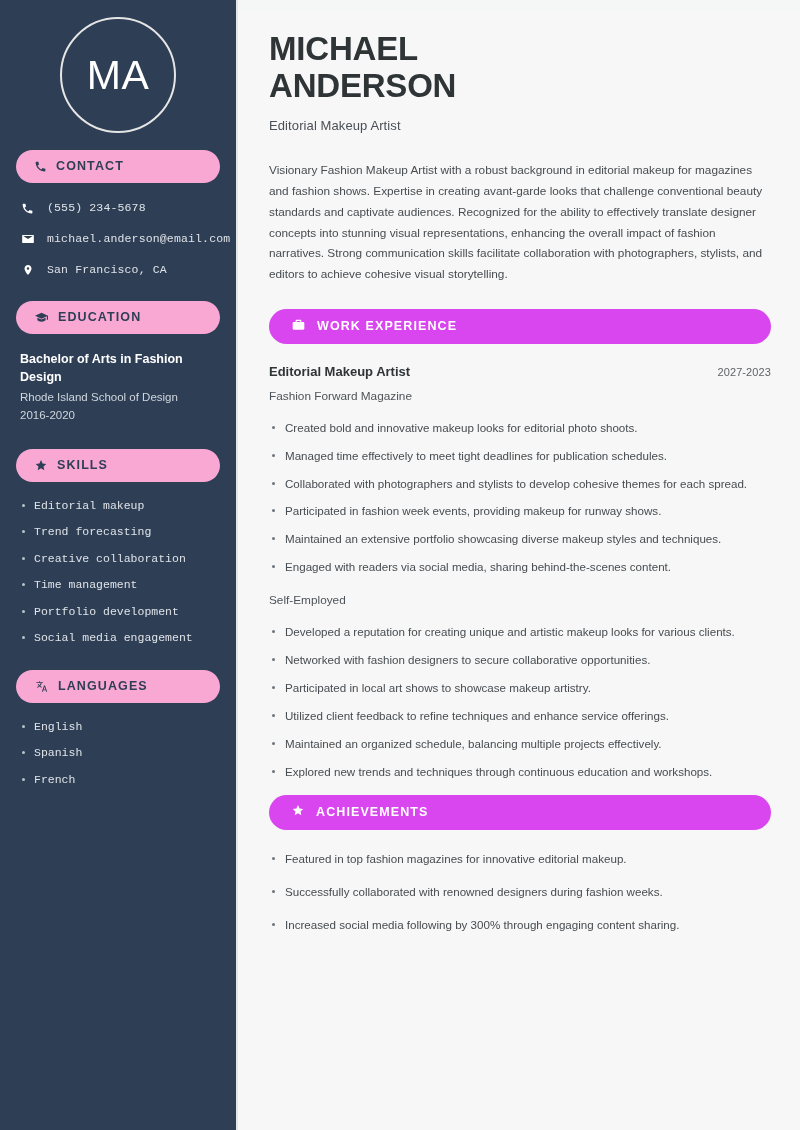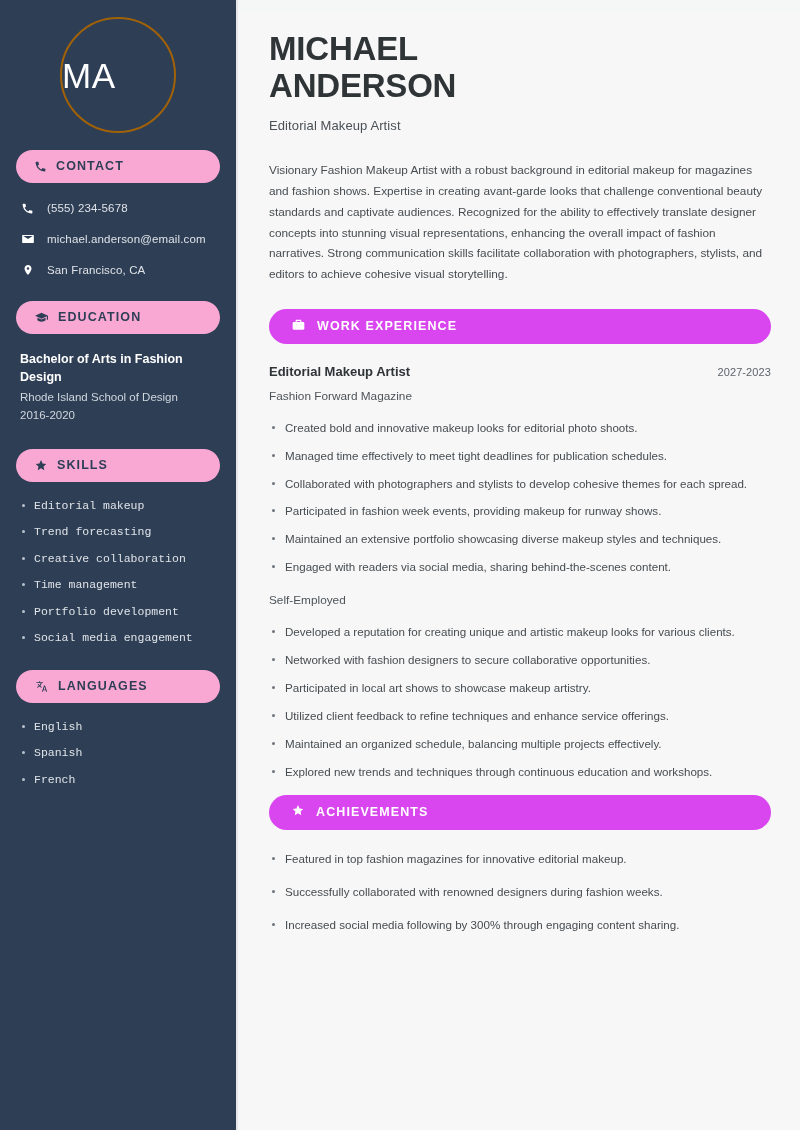--- a/index.html
+++ b/index.html
@@ -39,26 +39,26 @@
     display: flex;
     justify-content: center;
     align-items: center;
     height: 150px;
   }
 
   .avatar {
     width: 116px;
     height: 116px;
     border-radius: 50%;
-    border: 2px solid #a16207;
-    display: flex;
-    align-items: center;
-    justify-content: flex-start;
+    border: 2px solid #e5e5e5;
+    display: flex;
+    align-items: center;
+    justify-content: center;
     color: #ffffff;
-    font-size: 35px;
+    font-size: 41px;
     font-weight: 400;
     letter-spacing: 0.5px;
     line-height: 1;
   }
 
   .pill {
     display: flex;
     align-items: center;
     gap: 9px;
     background: #f9a8d4;
@@ -91,20 +91,21 @@
     flex: 0 0 15px;
     display: flex;
     justify-content: center;
     align-items: center;
   }
   .contact-row .ctext {
     font-size: 11.5px;
     color: #dfe3e8;
     letter-spacing: 0.15px;
     line-height: 1.3;
+    font-family: Liberation Mono, monospace;
   }
 
   .edu-block { padding: 0 4px; margin-bottom: 24px; }
   .edu-degree {
     font-size: 12.5px;
     font-weight: bold;
     color: #ffffff;
     line-height: 1.45;
     margin-bottom: 3px;
   }

